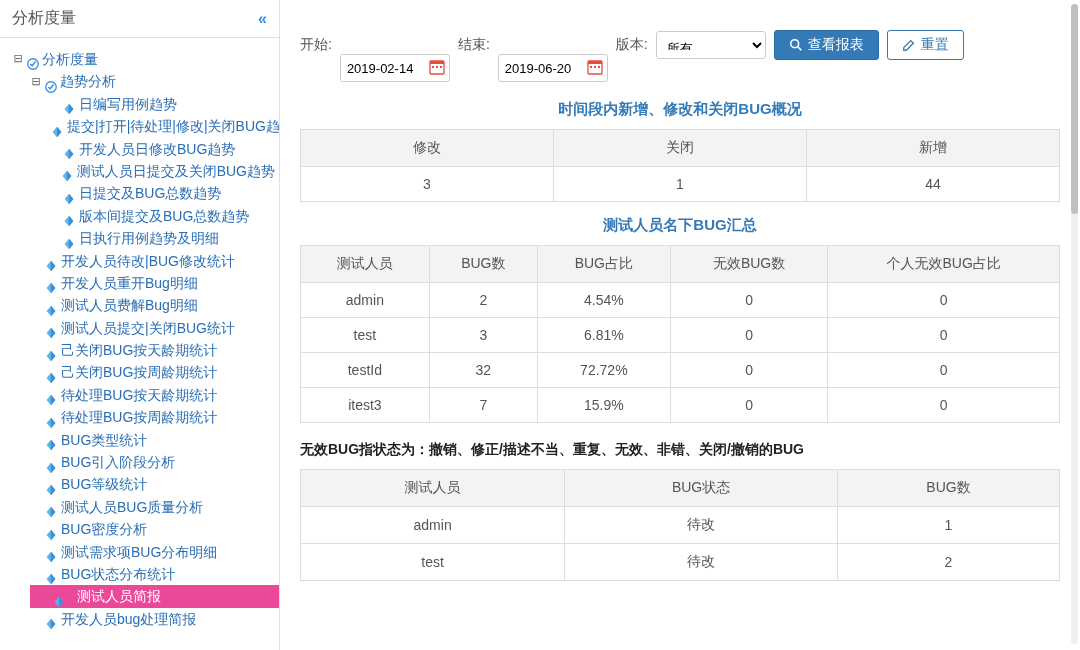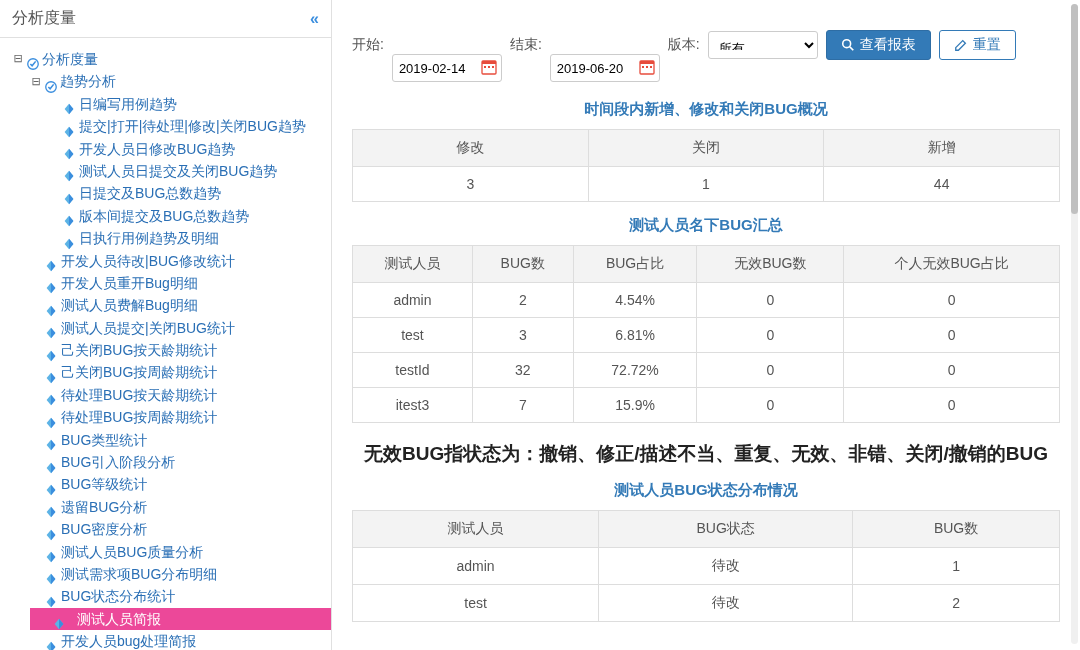--- a/index.html
+++ b/index.html
@@ -1,18 +1,18 @@
 <!DOCTYPE html>
 <html><head>
 <meta charset="utf-8">
 <style>
 * { box-sizing: border-box; margin: 0; padding: 0; }
 body { font-family: "Microsoft YaHei", Arial, sans-serif; font-size: 14px; color: #333; background: #fff; }
 .container { display: flex; width: 1080px; height: 650px; overflow: hidden; }
-.sidebar { width: 332px; border-right: 1px solid #e0e0e0; display: flex; flex-direction: column; }
+.sidebar { width: 280px; border-right: 1px solid #e0e0e0; display: flex; flex-direction: column; }
 .sidebar-header { display: flex; justify-content: space-between; align-items: center; padding: 8px 12px; border-bottom: 1px solid #e0e0e0; }
 .sidebar-title { font-size: 16px; color: #555; }
 .collapse-icon { color: #3b8ede; font-size: 16px; cursor: pointer; font-weight: bold; }
 .tree { padding: 10px 0 10px 12px; font-size: 14px; line-height: 1.6; overflow-y: auto; flex: 1; }
 .tree ul { list-style: none; padding-left: 18px; }
 .tree > ul { padding-left: 0; }
 .tree li { white-space: nowrap; position: relative; }
 .node-row { display: flex; align-items: center; padding: 0 4px 0 0; cursor: pointer; }
 .node-row.selected { background: #ec4899; color: #fff; gap: 8px; }
 .toggle { display: inline-block; width: 12px; text-align: center; font-size: 11px; color: #666; margin-right: 2px; }
@@ -33,21 +33,21 @@
 select.ver { width: 110px; height: 28px; border: 1px solid #ccc; border-radius: 3px; padding: 8px 6px; font-size: 13px; background: #fff; }
 .btn { height: 30px; border-radius: 3px; padding: 8px 14px; font-size: 14px; cursor: pointer; display: inline-flex; align-items: center; gap: 5px; }
 .btn-primary { background: #337ab7; color: #fff; border: 1px solid #2e6da4; }
 .btn-outline { background: #fff; color: #337ab7; border: 1px solid #337ab7; }
 .btn svg { width: 14px; height: 14px; }
 
 .section-title { text-align: center; color: #337ab7; font-weight: bold; font-size: 15px; margin: 14px 0 10px; }
 .data-table { width: 100%; border: 1px solid #ddd; border-collapse: collapse; margin-bottom: 10px; }
 .data-table th { background: #f3f3f3; font-weight: normal; color: #555; padding: 9px 8px; border: 1px solid #ddd; text-align: center; font-size: 14px; }
 .data-table td { padding: 9px 8px; border: 1px solid #ddd; text-align: center; font-size: 14px; color: #555; }
-.note { font-weight: bold; text-align: center; margin: 18px 0 10px; font-size: 19px; color: #222; }
+.note { font-weight: bold; text-align: left; margin: 18px 0 10px; font-size: 14px; color: #222; }
 .scrollbar { position: absolute; right: 2px; top: 4px; width: 7px; height: 640px; background: #f0f0f0; border-radius: 4px; }
 .scrollbar-thumb { width: 7px; height: 210px; background: #c0c0c0; border-radius: 4px; }
 </style>
 </head>
 <body>
 
 <div class="container">
   <div class="sidebar">
     <div class="sidebar-header">
       <span class="sidebar-title">分析度量</span>
@@ -257,41 +257,31 @@
                   <span class="node-label">BUG等级统计</span>
                 </div>
               </li>
               <li>
                 <div class="node-row">
                   <span class="toggle"></span>
                   <span class="node-icon"><svg viewBox="0 0 16 16">
                       <path d="M8 2 L13 8 L8 14 L3 8 Z" fill="#5cb3e6"></path>
                       <path d="M8 2 L13 8 L8 14" fill="#3b8ede"></path>
                     </svg></span>
-                  <span class="node-label">遗留BUG分析</span>
+                  <span class="node-label">测试人员BUG质量分析</span>
                 </div>
               </li>
               <li>
                 <div class="node-row">
                   <span class="toggle"></span>
                   <span class="node-icon"><svg viewBox="0 0 16 16">
                       <path d="M8 2 L13 8 L8 14 L3 8 Z" fill="#5cb3e6"></path>
                       <path d="M8 2 L13 8 L8 14" fill="#3b8ede"></path>
                     </svg></span>
                   <span class="node-label">BUG密度分析</span>
-                </div>
-              </li>
-              <li>
-                <div class="node-row">
-                  <span class="toggle"></span>
-                  <span class="node-icon"><svg viewBox="0 0 16 16">
-                      <path d="M8 2 L13 8 L8 14 L3 8 Z" fill="#5cb3e6"></path>
-                      <path d="M8 2 L13 8 L8 14" fill="#3b8ede"></path>
-                    </svg></span>
-                  <span class="node-label">测试人员BUG质量分析</span>
                 </div>
               </li>
               <li>
                 <div class="node-row">
                   <span class="toggle"></span>
                   <span class="node-icon"><svg viewBox="0 0 16 16">
                       <path d="M8 2 L13 8 L8 14 L3 8 Z" fill="#5cb3e6"></path>
                       <path d="M8 2 L13 8 L8 14" fill="#3b8ede"></path>
                     </svg></span>
                   <span class="node-label">测试需求项BUG分布明细</span>
@@ -430,21 +420,20 @@
             <td>7</td>
             <td>15.9%</td>
             <td>0</td>
             <td>0</td>
           </tr>
         </tbody>
     </table>
 
     <div class="note">无效BUG指状态为：撤销、修正/描述不当、重复、无效、非错、关闭/撤销的BUG</div>
 
-    <div class="section-title">测试人员BUG状态分布情况</div>
     <table class="data-table">
       <thead>
           <tr id="s3-head">
             <th>测试人员</th>
             <th>BUG状态</th>
             <th>BUG数</th>
           </tr>
         </thead>
       <tbody id="s3-body">
           <tr>

